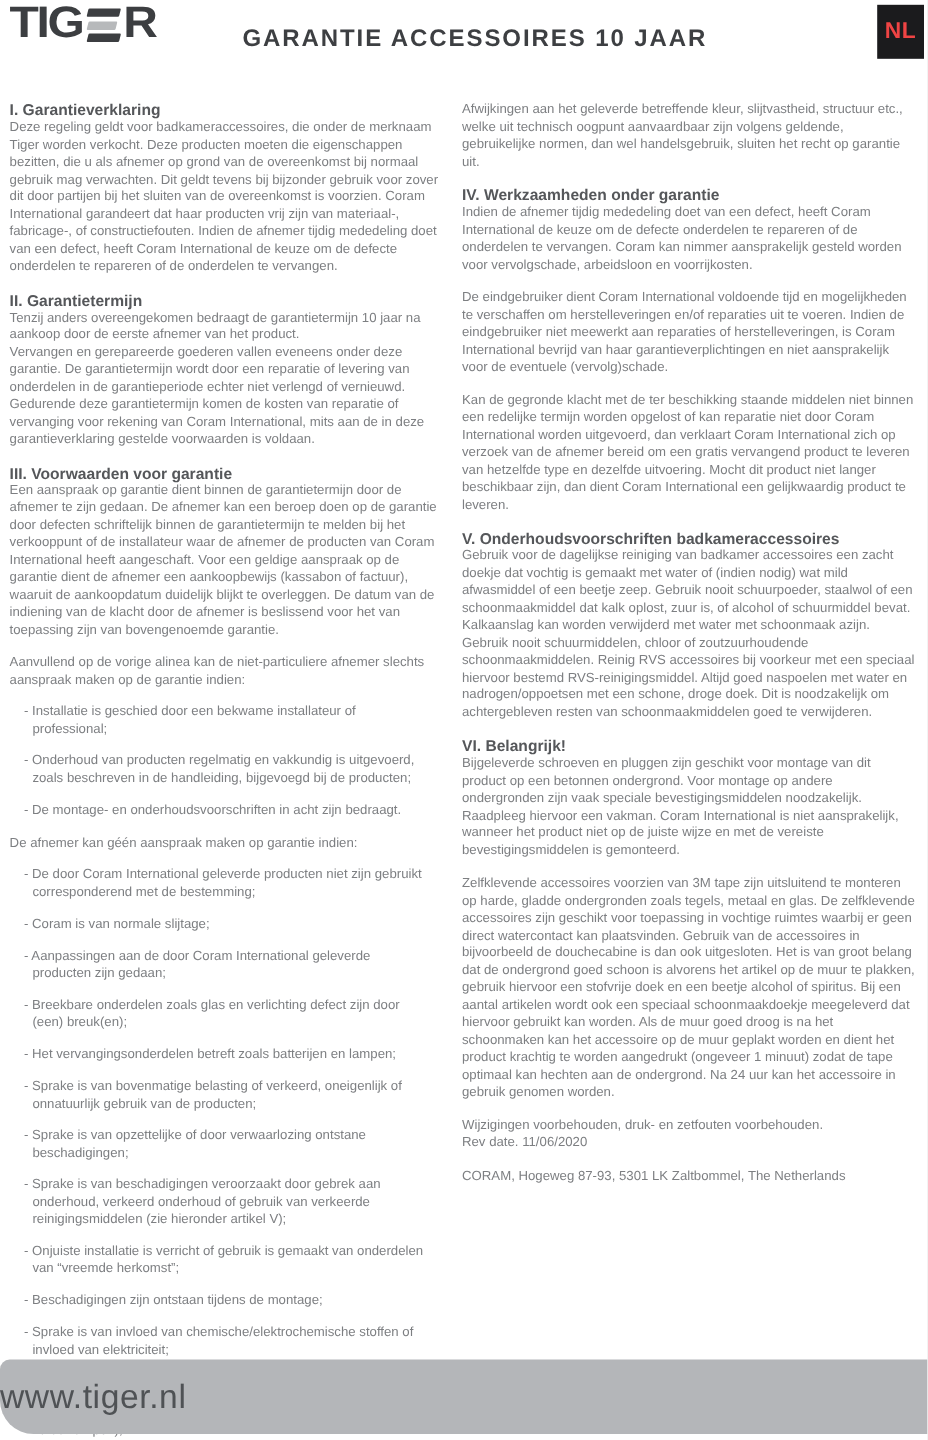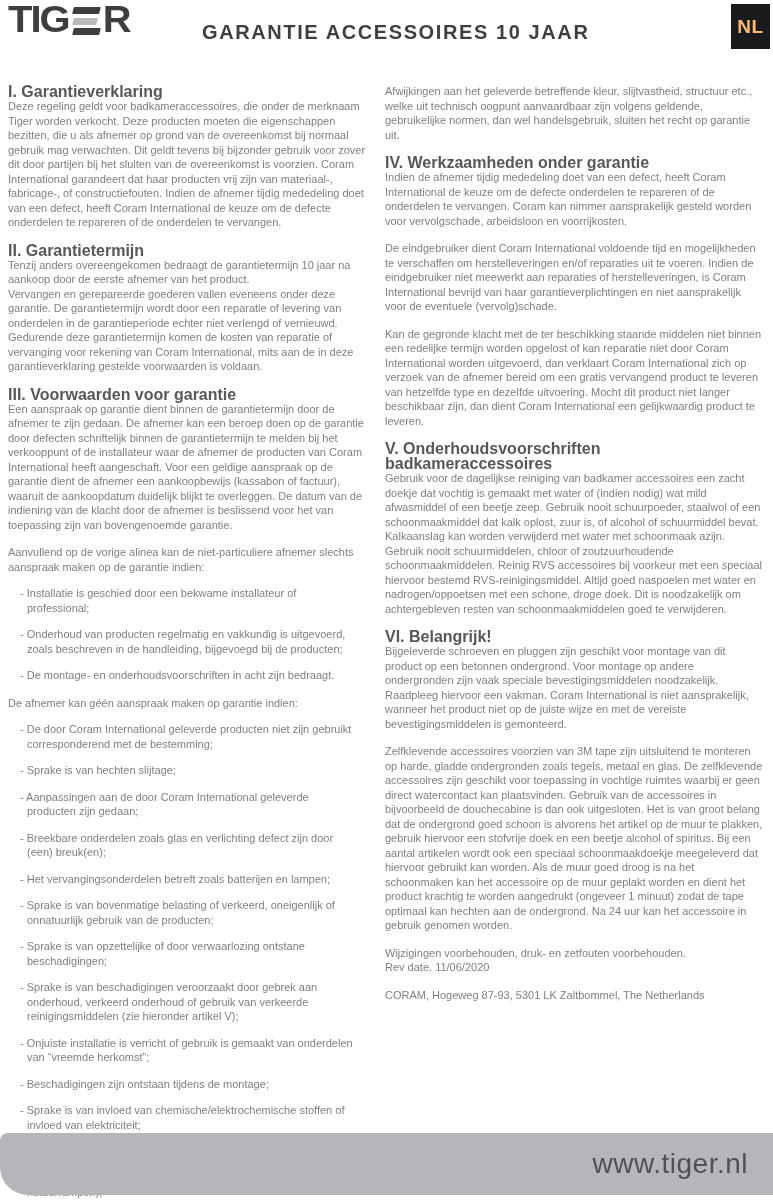--- a/index.html
+++ b/index.html
@@ -20,47 +20,47 @@
   .logo-e { display:flex; flex-direction:column; justify-content:space-between; width:27px; margin:2px 3px 1px 4px; }
   .logo-e .bar { height:7px; background:#3c3e41; transform:skewX(-14deg); border-radius:1px; }
   .logo-e .bar.mid { background:#b7b9bb; width:88%; }
   .page-title {
     position:absolute; left:202px; top:21px;
     font-size:20px; font-weight:bold; letter-spacing:1.6px; color:#3d3f42;
     white-space:nowrap;
   }
   .lang-badge {
     position:absolute; top:4px; right:3px; width:39px; height:45px;
-    background:#1b1b1d; color:#fdba74; display:flex; align-items:center; justify-content:center;
+    background:#1b1b1d; color:#ef4444; display:flex; align-items:center; justify-content:center;
     font-weight:bold; font-size:19px; letter-spacing:0.5px;
   }
 
   
   .columns {
     position:absolute; top:84px; left:8px; right:8px;
     display:flex; gap:15px;
     color:#7d7f82; font-size:11px; line-height:14.5px;
     text-align:left;
   }
   .col-left  { width:362px; flex:0 0 auto; }
   .col-right { flex:1 1 auto; }
   .h {
-    font-weight:bold; color:#55575a; font-size:16px; line-height:15px; margin:0;
+    font-weight:bold; color:#55575a; font-size:13px; line-height:15px; margin:0;
   }
   .p { margin:0; }
   .mt { margin-top:13px; }
   .li { padding-left:7px; text-indent:-7px; margin:12px; }
   .notes .p { margin:0; }
 
   
   .footer-bar {
     position:absolute; left:0; right:0; bottom:5px; height:62px;
     background:#b4b6b9;
     border-radius:8px 0 0 28px;
-    display:flex; align-items:center; justify-content:flex-end;
+    display:flex; align-items:center; 
     padding-right:25px; box-sizing:border-box;
   }
   .website {
     font-size:28px; color:#4f5255; letter-spacing:0.5px; text-decoration:none;
     font-family:"Liberation Sans", sans-serif;
   }
 </style>
 </head>
 <body>
 
@@ -97,21 +97,21 @@
       <div class="p mt">Aanvullend op de vorige alinea kan de niet-particuliere afnemer slechts aanspraak maken op de garantie indien:</div>
       <div>
           <div class="li">- Installatie is geschied door een bekwame installateur of professional;</div>
           <div class="li">- Onderhoud van producten regelmatig en vakkundig is uitgevoerd, zoals beschreven in de handleiding, bijgevoegd bij de producten;</div>
           <div class="li">- De montage- en onderhoudsvoorschriften in acht zijn bedraagt.</div>
         </div>
 
       <div class="p mt">De afnemer kan géén aanspraak maken op garantie indien:</div>
       <div>
           <div class="li">- De door Coram International geleverde producten niet zijn gebruikt corresponderend met de bestemming;</div>
-          <div class="li">- Sprake is van hechten slijtage;</div>
+          <div class="li">- Coram is van normale slijtage;</div>
           <div class="li">- Aanpassingen aan de door Coram International geleverde producten zijn gedaan;</div>
           <div class="li">- Breekbare onderdelen zoals glas en verlichting defect zijn door (een) breuk(en);</div>
           <div class="li">- Het vervangingsonderdelen betreft zoals batterijen en lampen;</div>
           <div class="li">- Sprake is van bovenmatige belasting of verkeerd, oneigenlijk of onnatuurlijk gebruik van de producten;</div>
           <div class="li">- Sprake is van opzettelijke of door verwaarlozing ontstane beschadigingen;</div>
           <div class="li">- Sprake is van beschadigingen veroorzaakt door gebrek aan onderhoud, verkeerd onderhoud of gebruik van verkeerde reinigingsmiddelen (zie hieronder artikel V);</div>
           <div class="li">- Onjuiste installatie is verricht of gebruik is gemaakt van onderdelen van “vreemde herkomst”;</div>
           <div class="li">- Beschadigingen zijn ontstaan tijdens de montage;</div>
           <div class="li">- Sprake is van invloed van chemische/elektrochemische stoffen of invloed van elektriciteit;</div>
           <div class="li">- De afnemer zich niet als goed afnemer heeft gedragen.</div>

